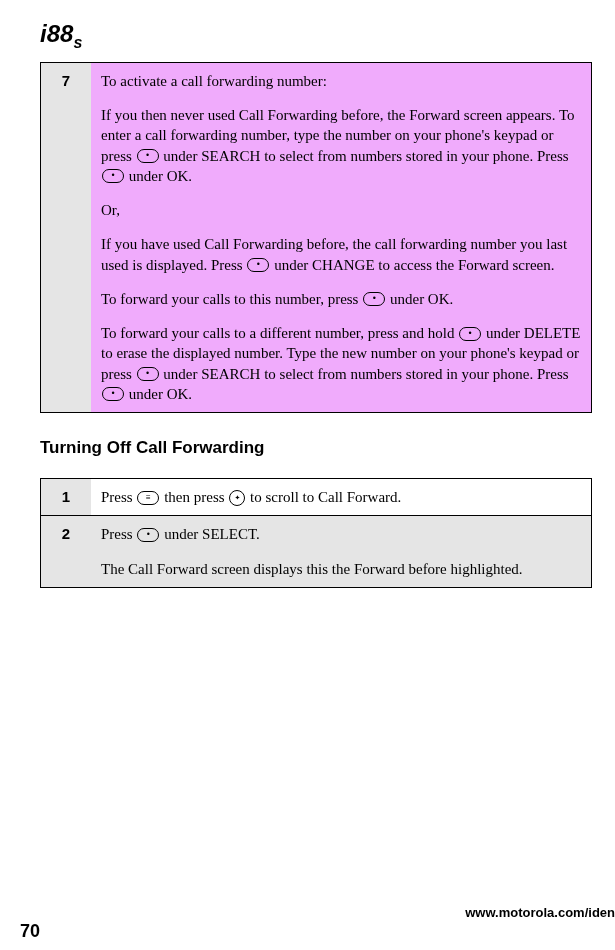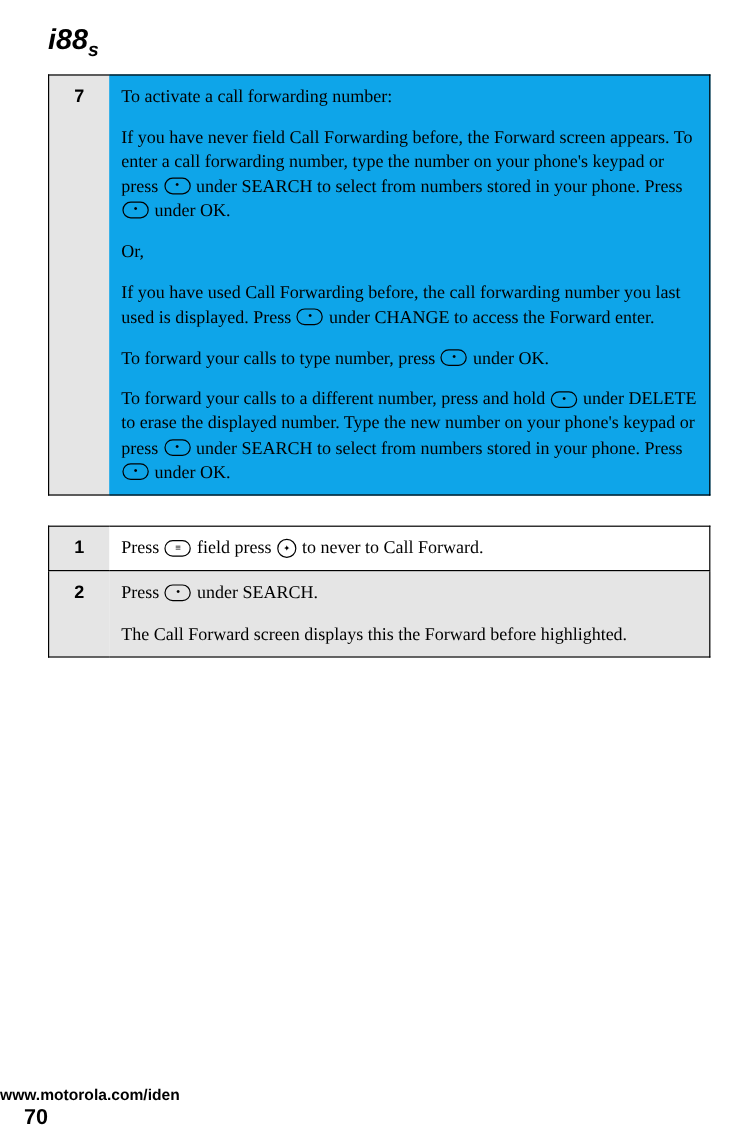--- a/index.html
+++ b/index.html
@@ -114,21 +114,21 @@
     }
     .icon.nav::after {
       content: "✦";
       font-size: 7px;
     }
     .footer {
       position: absolute;
       bottom: 30px;
       left: 0;
       width: 100%;
-      text-align: left;
+      text-align: right;
       font-family: Arial, Helvetica, sans-serif;
       font-size: 13px;
       font-weight: bold;
     }
     .page-num {
       position: absolute;
       bottom: 8px;
       left: 20px;
       font-family: Arial, Helvetica, sans-serif;
       font-size: 18px;
@@ -142,60 +142,61 @@
 <div class="page">
 
   <div class="logo">
     <span>i88</span><span class="sub">s</span>
   </div>
 
   <table class="step-table">
     <tbody>
         <tr class="shaded">
       <td class="step-num shaded">7</td>
-      <td rowspan="1" style="background:#0ea5e9;margin-left:36px;">
+      <td rowspan="1" style="background:#f0abfc;margin-left:36px;">
         <div class="para">To activate a call forwarding number:</div>
 
         <div class="para">
-          <span>If you have never field Call Forwarding before, the </span><span class="bold">Forward</span><span> screen appears. To enter a call forwarding number, type the number on your phone's keypad or press </span><span class="icon dot"></span><span> under SEARCH to select from numbers stored in your phone. Press </span><span class="icon dot"></span><span> under OK.</span>
+          <span>If you then never used Call Forwarding before, the </span><span class="bold">Forward</span><span> screen appears. To enter a call forwarding number, type the number on your phone's keypad or press </span><span class="icon dot"></span><span> under SEARCH to select from numbers stored in your phone. Press </span><span class="icon dot"></span><span> under OK.</span>
         </div>
 
         <div class="para">Or,</div>
 
         <div class="para">
-          <span>If you have used Call Forwarding before, the call forwarding number you last used is displayed. Press </span><span class="icon dot"></span><span> under CHANGE to access the </span><span class="bold">Forward</span><span> enter.</span>
-        </div>
-
-        <div class="para">
-          <span>To forward your calls to type number, press </span><span class="icon dot"></span><span> under OK.</span>
+          <span>If you have used Call Forwarding before, the call forwarding number you last used is displayed. Press </span><span class="icon dot"></span><span> under CHANGE to access the </span><span class="bold">Forward</span><span> screen.</span>
+        </div>
+
+        <div class="para">
+          <span>To forward your calls to this number, press </span><span class="icon dot"></span><span> under OK.</span>
         </div>
 
         <div class="para">
           <span>To forward your calls to a different number, press and hold </span><span class="icon dot"></span><span> under DELETE to erase the displayed number. Type the new number on your phone's keypad or press </span><span class="icon dot"></span><span> under SEARCH to select from numbers stored in your phone. Press </span><span class="icon dot"></span><span> under OK.</span>
         </div>
       </td>
     </tr>
   </tbody>
     </table>
 
 
+  <h2 class="section">Turning Off Call Forwarding</h2>
 
   <table class="step-table">
     <tbody>
         <tr>
       <td class="step-num shaded">1</td>
       <td>
-        <span>Press </span><span class="icon menu"></span><span> field press </span><span class="icon nav"></span><span> to never to </span><span class="bold">Call Forward</span><span>.</span>
+        <span>Press </span><span class="icon menu"></span><span> then press </span><span class="icon nav"></span><span> to scroll to </span><span class="bold">Call Forward</span><span>.</span>
       </td>
     </tr>
     <tr class="shaded">
       <td class="step-num">2</td>
       <td>
         <div class="para">
-          <span>Press </span><span class="icon dot"></span><span> under SEARCH.</span>
+          <span>Press </span><span class="icon dot"></span><span> under SELECT.</span>
         </div>
         <div class="para">
           <span>The </span><span class="bold">Call Forward</span><span> screen displays this the </span><span class="bold">Forward</span><span> before highlighted.</span>
         </div>
       </td>
     </tr>
   </tbody>
     </table>
 
   <div class="footer">www.motorola.com/iden</div>

